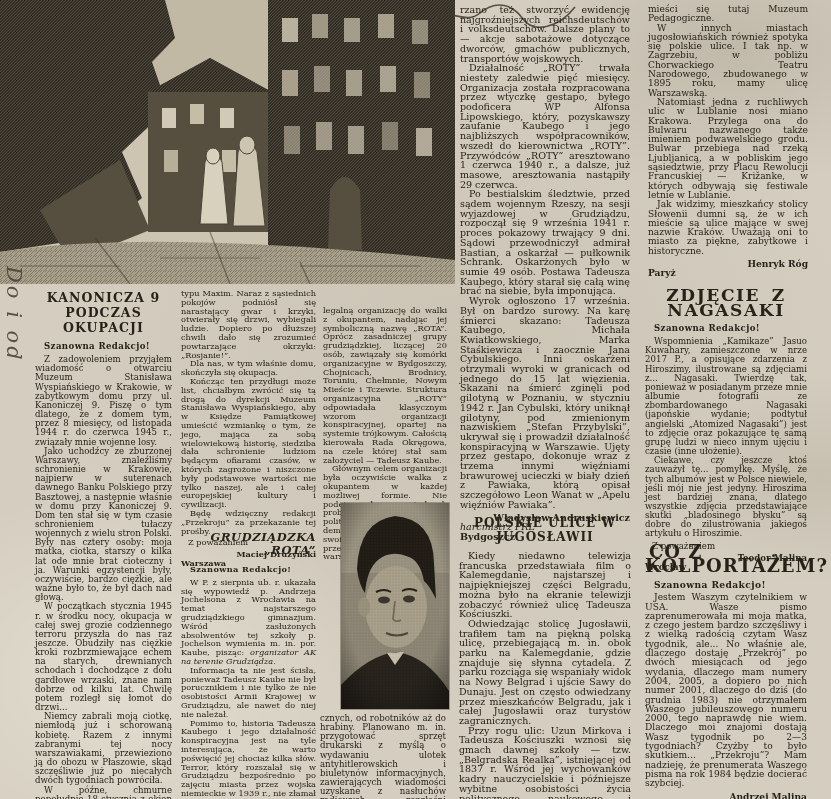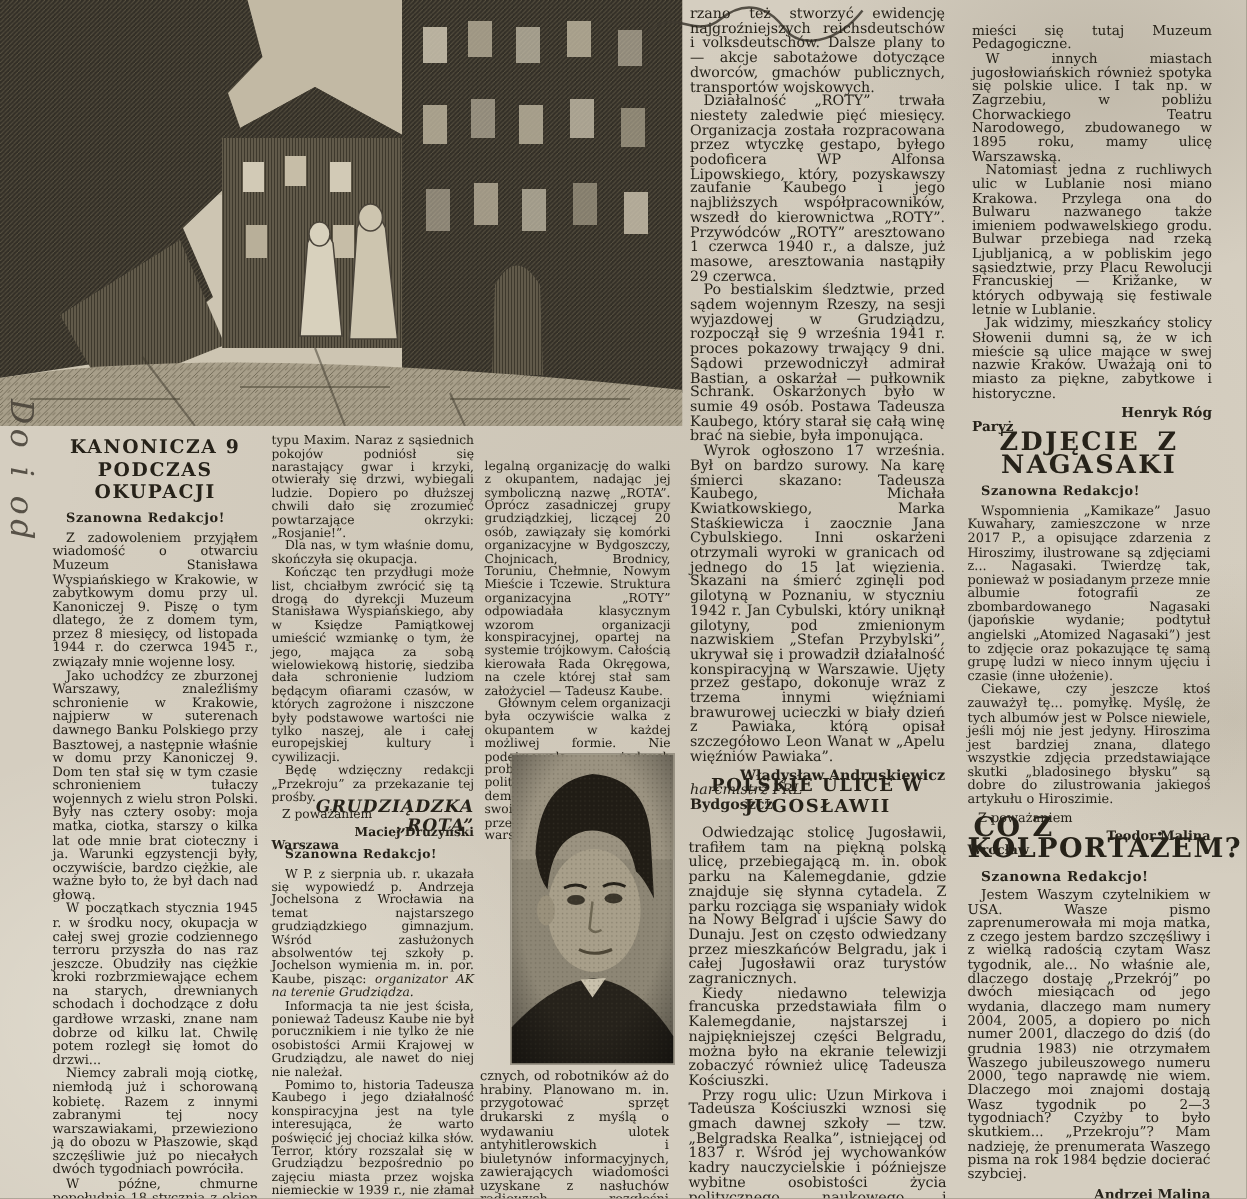--- a/index.html
+++ b/index.html
@@ -37,21 +37,21 @@
   .sig{text-align:right;font-weight:bold;margin-top:3px !important;padding-right:6px;}
   .sig-role{text-align:left;font-style:italic;padding-right:10px;}
   .sig-place{text-align:left;font-weight:bold;padding-right:14px;}
   .c1 {left:35px; top:289px;width:137px;}
   .c2a{left:181px;top:289px;width:135px;}
   .c2b{left:181px;top:531px;width:135px;}
   .c3a{left:323px;top:306px;width:124px;}
   .c3b{left:320px;top:714px;width:126px;}
   .c4a{left:460px;top:5px;  width:170px;}
   .c4b{left:459px;top:514px;width:172px;}
-  .c5a{left:648px;top:17px;  width:160px;}
+  .c5a{left:648px;top:5px;  width:160px;}
   .c5b{left:645px;top:288px;width:162px;}
   .c5c{left:645px;top:545px;width:162px;}
   .etching{position:absolute;left:0;top:0;}
   .photo{position:absolute;left:341px;top:503px;width:108px;height:206px;
     outline:1px solid rgba(70,64,52,.4);}
   .flourish{position:absolute;left:428px;top:1px;opacity:.85;}
   .rubric{position:absolute;left:2px;top:266px;height:220px;
     writing-mode:vertical-rl;font-style:italic;font-size:21px;letter-spacing:3px;
     color:#4a443a;opacity:.9;}
 </style>
@@ -188,22 +188,22 @@
     <p class="ind">Działalność „ROTY” trwała niestety zaledwie pięć miesięcy. Organizacja została rozpracowana przez wtyczkę gestapo, byłego podoficera WP Alfonsa Lipowskiego, który, pozyskawszy zaufanie Kaubego i jego najbliższych współpracowników, wszedł do kierownictwa „ROTY”. Przywódców „ROTY” aresztowano 1 czerwca 1940 r., a dalsze, już masowe, aresztowania nastąpiły 29 czerwca.</p>
     <p class="ind">Po bestialskim śledztwie, przed sądem wojennym Rzeszy, na sesji wyjazdowej w Grudziądzu, rozpoczął się 9 września 1941 r. proces pokazowy trwający 9 dni. Sądowi przewodniczył admirał Bastian, a oskarżał — pułkownik Schrank. Oskarżonych było w sumie 49 osób. Postawa Tadeusza Kaubego, który starał się całą winę brać na siebie, była imponująca.</p>
     <p class="ind">Wyrok ogłoszono 17 września. Był on bardzo surowy. Na karę śmierci skazano: Tadeusza Kaubego, Michała Kwiatkowskiego, Marka Staśkiewicza i zaocznie Jana Cybulskiego. Inni oskarżeni otrzymali wyroki w granicach od jednego do 15 lat więzienia. Skazani na śmierć zginęli pod gilotyną w Poznaniu, w styczniu 1942 r. Jan Cybulski, który uniknął gilotyny, pod zmienionym nazwiskiem „Stefan Przybylski”, ukrywał się i prowadził działalność konspiracyjną w Warszawie. Ujęty przez gestapo, dokonuje wraz z trzema innymi więźniami brawurowej ucieczki w biały dzień z Pawiaka, którą opisał szczegółowo Leon Wanat w „Apelu więźniów Pawiaka”.</p>
     <p class="sig">Władysław Andruskiewicz</p>
     <p class="sig-role">harcmistrz PRL</p>
     <p class="sig-place">Bydgoszcz</p>
   </div>
 
   <div class="col c4b xl">
     <h2 class="head-ulice">POLSKIE ULICE W JUGOSŁAWII</h2>
+    <p class="ind">Kiedy niedawno telewizja francuska przedstawiała film o Kalemegdanie, najstarszej i najpiękniejszej części Belgradu, można było na ekranie telewizji zobaczyć również ulicę Tadeusza Kościuszki.</p>
     <p class="ind">Odwiedzając stolicę Jugosławii, trafiłem tam na piękną polską ulicę, przebiegającą m. in. obok parku na Kalemegdanie, gdzie znajduje się słynna cytadela. Z parku rozciąga się wspaniały widok na Nowy Belgrad i ujście Sawy do Dunaju. Jest on często odwiedzany przez mieszkańców Belgradu, jak i całej Jugosławii oraz turystów zagranicznych.</p>
-    <p class="ind">Kiedy niedawno telewizja francuska przedstawiała film o Kalemegdanie, najstarszej i najpiękniejszej części Belgradu, można było na ekranie telewizji zobaczyć również ulicę Tadeusza Kościuszki.</p>
     <p class="ind">Przy rogu ulic: Uzun Mirkova i Tadeusza Kościuszki wznosi się gmach dawnej szkoły — tzw. „Belgradska Realka”, istniejącej od 1837 r. Wśród jej wychowanków kadry nauczycielskie i późniejsze wybitne osobistości życia politycznego, naukowego i kulturalnego Serbii. Obecnie</p>
   </div>
 
   <div class="col c5a lg">
     <p>mieści się tutaj Muzeum Pedagogiczne.</p>
     <p class="ind">W innych miastach jugosłowiańskich również spotyka się polskie ulice. I tak np. w Zagrzebiu, w pobliżu Chorwackiego Teatru Narodowego, zbudowanego w 1895 roku, mamy ulicę Warszawską.</p>
     <p class="ind">Natomiast jedna z ruchliwych ulic w Lublanie nosi miano Krakowa. Przylega ona do Bulwaru nazwanego także imieniem podwawelskiego grodu. Bulwar przebiega nad rzeką Ljubljanicą, a w pobliskim jego sąsiedztwie, przy Placu Rewolucji Francuskiej — Križanke, w których odbywają się festiwale letnie w Lublanie.</p>
     <p class="ind">Jak widzimy, mieszkańcy stolicy Słowenii dumni są, że w ich mieście są ulice mające w swej nazwie Kraków. Uważają oni to miasto za piękne, zabytkowe i historyczne.</p>
     <p class="sig">Henryk Róg</p>
     <p class="sig-place">Paryż</p>

